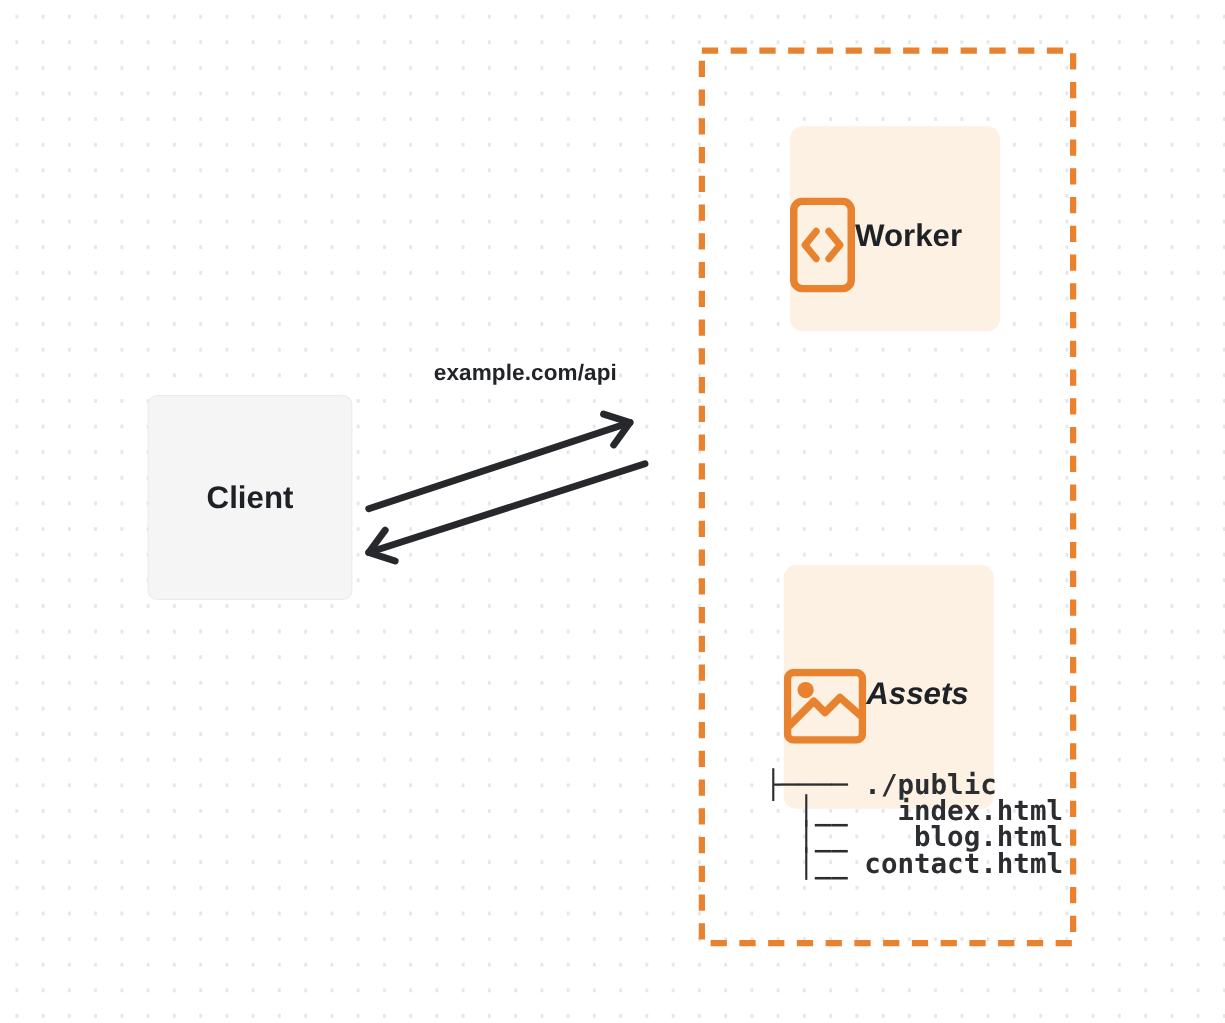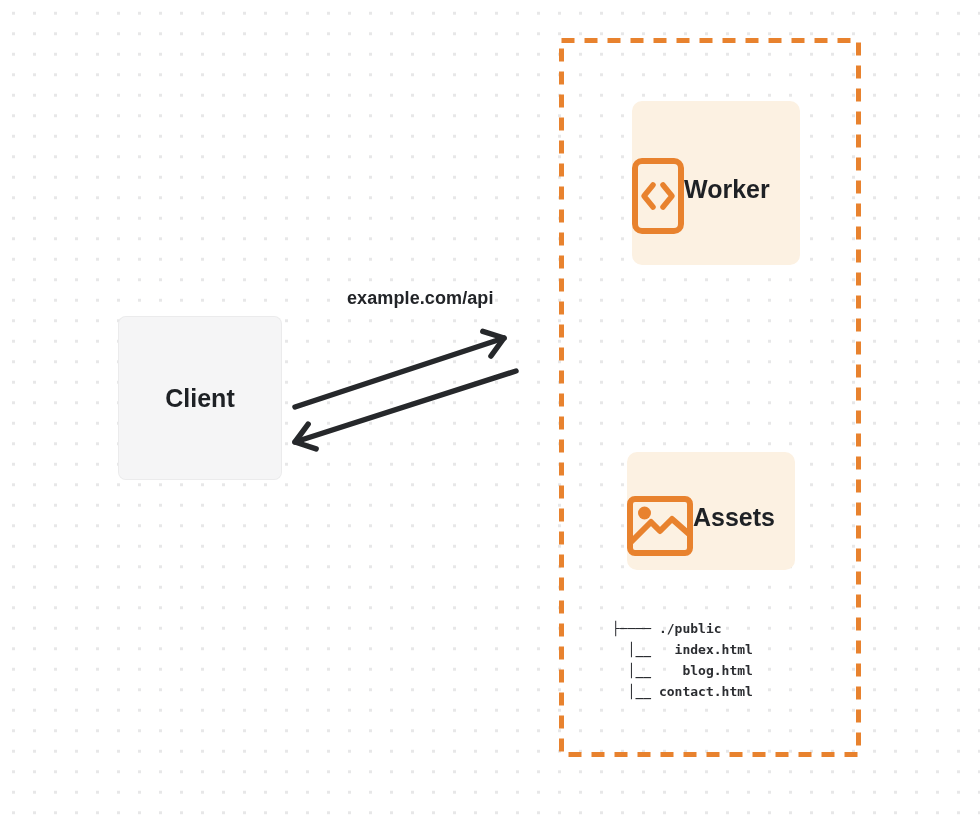--- a/index.html
+++ b/index.html
@@ -45,33 +45,33 @@
   .project-title{
     display:inline-block;background:#ffffff;padding:2px 9px;
     font-size:23px;line-height:26px;font-weight:700;color:var(--accent);letter-spacing:.2px;
   }
 
   .card{
     position:absolute;width:168px;border-radius:10px;background:var(--card-fill);
     display:flex;flex-direction:row;align-items:center;
   }
   .card.worker{left:632px;top:101px;height:164px;}
-  .card.assets{left:627px;top:452px;height:118px;}
+  .card.assets{left:627px;top:452px;height:195px;font-style:italic;}
   .card .icon{display:block;}
   .card.worker .icon{margin-top:26px;}
   .card.assets .icon{margin-top:30px;}
   .card .card-label{font-size:25px;font-weight:700;color:#1E2125;margin-top:12px;}
   .icon-stroke{fill:none;stroke:var(--accent);stroke-width:6;stroke-linecap:round;stroke-linejoin:round;}
   .icon-stroke-thin{fill:none;stroke:var(--accent);stroke-width:5.5;stroke-linecap:round;stroke-linejoin:round;}
   .icon-fill{fill:var(--accent);}
 
   .file-tree{
     position:absolute;left:612px;top:618px;
     font-family:"DejaVu Sans Mono","Liberation Mono",monospace;
-    font-size:13px;line-height:21px;font-weight:700;color:#2B2D31;
+    font-size:22px;line-height:21px;font-weight:700;color:#2B2D31;
     white-space:pre;
   }
 </style>
 </head>
 <body>
 
 <div class="canvas">
 
   <svg class="arrows" viewBox="0 0 980 818">
     <defs>

